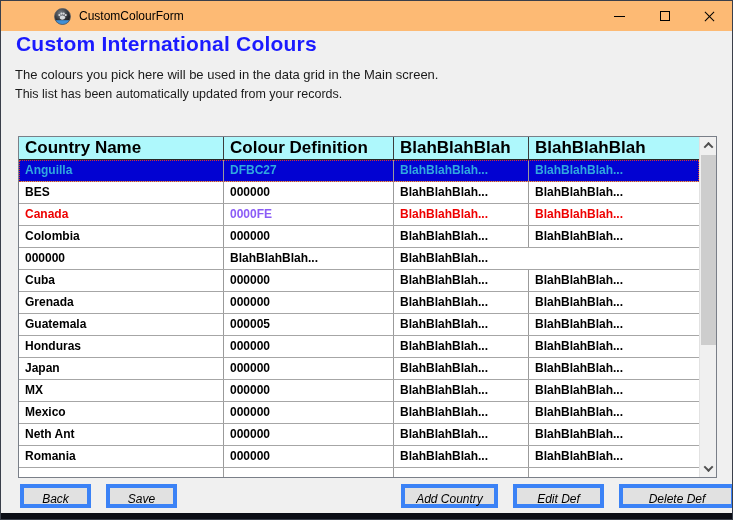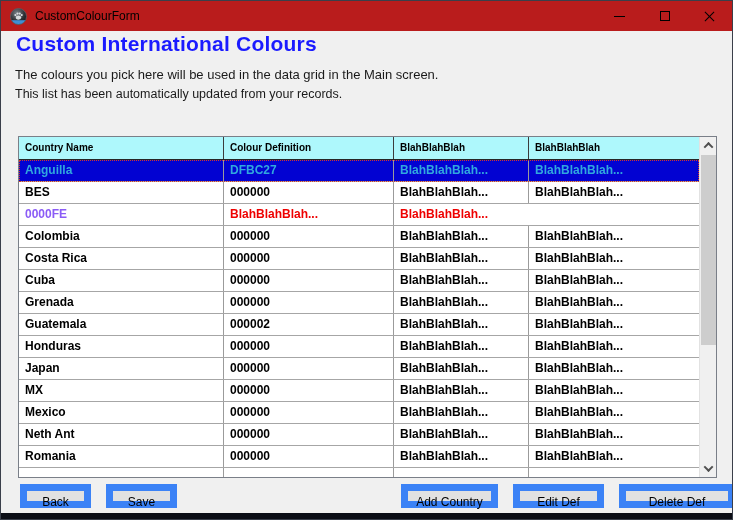--- a/index.html
+++ b/index.html
@@ -3,22 +3,22 @@
 <meta charset="utf-8">
 <style>
   * { margin:0; padding:0; box-sizing:border-box; }
   html,body { width:733px; height:520px; background:#f0f0f0; font-family:"Liberation Sans", sans-serif; }
   .window {
     position:relative; width:733px; height:520px; background:#f0f0f0;
     border:1px solid #3a3f4a; overflow:hidden;
   }
   
   .titlebar {
-    position:absolute; top:0; left:0; right:0; height:30px; background:#b91c1c;
-    display:flex; align-items:center;
+    position:absolute; top:0; left:0; right:0; height:30px; background:#fdba74;
+    display:flex; align-items:center;padding-left:44px;
   }
   .app-icon { margin-left:9px; width:17px; height:17px; flex:0 0 auto; }
   .title-text { margin-left:8px; font-size:12px; color:#000; }
   .win-controls { margin-left:auto; display:flex; height:100%; }
   .win-btn { width:45px; height:100%; display:flex; align-items:center; justify-content:center; cursor:default; }
   .glyph-min { width:11px; height:1px; background:#000; }
   .glyph-max { width:10px; height:10px; border:1px solid #000; background:transparent; }
   .glyph-close { position:relative; width:11px; height:11px; }
   .glyph-close::before,.glyph-close::after {
     content:""; position:absolute; left:-1px; top:5px; width:13px; height:1px; background:#000;
@@ -36,21 +36,21 @@
   .datagrid {
     position:absolute; left:17px; top:135px; width:699px; height:342px;
     border:1px solid #7a7f88; background:#fff; display:flex;
   }
   .grid-main { width:680px; display:flex; flex-direction:column; overflow:hidden; }
   .grid-header {
     display:grid; grid-template-columns:205px 170px 135px 1fr;
     height:23px; border-bottom:1px solid #262626; flex:0 0 auto;
   }
   .grid-header .hcell {
-    font-size:10px; font-weight:bold; color:#000; padding-left:6px; line-height:22px;
+    font-size:17px; font-weight:bold; color:#000; padding-left:6px; line-height:22px;
     border-right:1px solid #3c3c3c; overflow:hidden; white-space:nowrap;
   }
   .grid-header .hcell:last-child { border-right:none; }
   .row {
     display:grid; grid-template-columns:205px 170px 135px 1fr;
     height:22px; border-bottom:1px solid #a6a6a6; background:#fff; flex:0 0 auto;
   }
   .row .cell {
     font-size:12px; font-weight:bold; padding-left:6px; line-height:21px;
     border-right:1px solid #9b9b9b; overflow:hidden; white-space:nowrap; color:#000;
@@ -67,23 +67,24 @@
   .vscroll { width:17px; background:#f0f0f0; position:relative; border-left:1px solid #e2e2e2; }
   .sb-btn { position:absolute; left:0; width:17px; height:17px; display:flex; align-items:center; justify-content:center; }
   .sb-up { top:0; } .sb-down { bottom:0; }
   .chev { width:7px; height:7px; border-left:2px solid #505050; border-top:2px solid #505050; }
   .chev.up   { transform:rotate(45deg)  translate(1px,1px); }
   .chev.down { transform:rotate(225deg) translate(1px,1px); }
   .sb-thumb { position:absolute; left:1px; top:18px; width:15px; height:190px; background:#cdcdcd; }
 
   
   .btn {
-    position:absolute; top:483px; height:24px; background:#e1e1e1; border:7px solid #3b82f6;
+    position:absolute; top:483px; height:24px; background:#e1e1e1; border:4px solid #3b82f6;
     font-family:"Liberation Sans", sans-serif; font-size:12px; color:#000; text-align:center; line-height:22px;
     cursor:default;
+    font-style:italic;
   }
   .btn-back   { left:19px;  width:71px; }
   .btn-save   { left:105px; width:71px; }
   .btn-add    { left:400px; width:97px; }
   .btn-edit   { left:512px; width:91px; }
   .btn-delete { left:618px; width:116px; }
 
   .bottom-edge { position:absolute; left:0; right:0; bottom:0; height:6px; background:#0c0e16; }
 </style>
 </head>
@@ -143,46 +144,46 @@
             <div class="cell" style="color: rgb(49, 168, 222);">Anguilla</div>
             <div class="cell" style="color: rgb(49, 168, 222);">DFBC27</div>
             <div class="cell" style="color: rgb(49, 168, 222);">BlahBlahBlah...</div>
             <div class="cell" style="color: rgb(49, 168, 222);">BlahBlahBlah...</div>
           </div><div class="row">
             <div class="cell">BES</div>
             <div class="cell">000000</div>
             <div class="cell">BlahBlahBlah...</div>
             <div class="cell">BlahBlahBlah...</div>
           </div><div class="row">
+            <div class="cell" style="color: rgb(238, 0, 0);">Canada</div>
             <div class="cell" style="color: #8b5cf6;">0000FE</div>
             <div class="cell" style="color: rgb(238, 0, 0);">BlahBlahBlah...</div>
             <div class="cell" style="color: rgb(238, 0, 0);">BlahBlahBlah...</div>
           </div><div class="row">
             <div class="cell">Colombia</div>
             <div class="cell">000000</div>
             <div class="cell">BlahBlahBlah...</div>
             <div class="cell">BlahBlahBlah...</div>
           </div><div class="row">
-            <div class="cell">Costa Rica</div>
             <div class="cell">000000</div>
             <div class="cell">BlahBlahBlah...</div>
             <div class="cell">BlahBlahBlah...</div>
           </div><div class="row">
             <div class="cell">Cuba</div>
             <div class="cell">000000</div>
             <div class="cell">BlahBlahBlah...</div>
             <div class="cell">BlahBlahBlah...</div>
           </div><div class="row">
             <div class="cell">Grenada</div>
             <div class="cell">000000</div>
             <div class="cell">BlahBlahBlah...</div>
             <div class="cell">BlahBlahBlah...</div>
           </div><div class="row">
             <div class="cell">Guatemala</div>
-            <div class="cell">000002</div>
+            <div class="cell">000005</div>
             <div class="cell">BlahBlahBlah...</div>
             <div class="cell">BlahBlahBlah...</div>
           </div><div class="row">
             <div class="cell">Honduras</div>
             <div class="cell">000000</div>
             <div class="cell">BlahBlahBlah...</div>
             <div class="cell">BlahBlahBlah...</div>
           </div><div class="row">
             <div class="cell">Japan</div>
             <div class="cell">000000</div>

